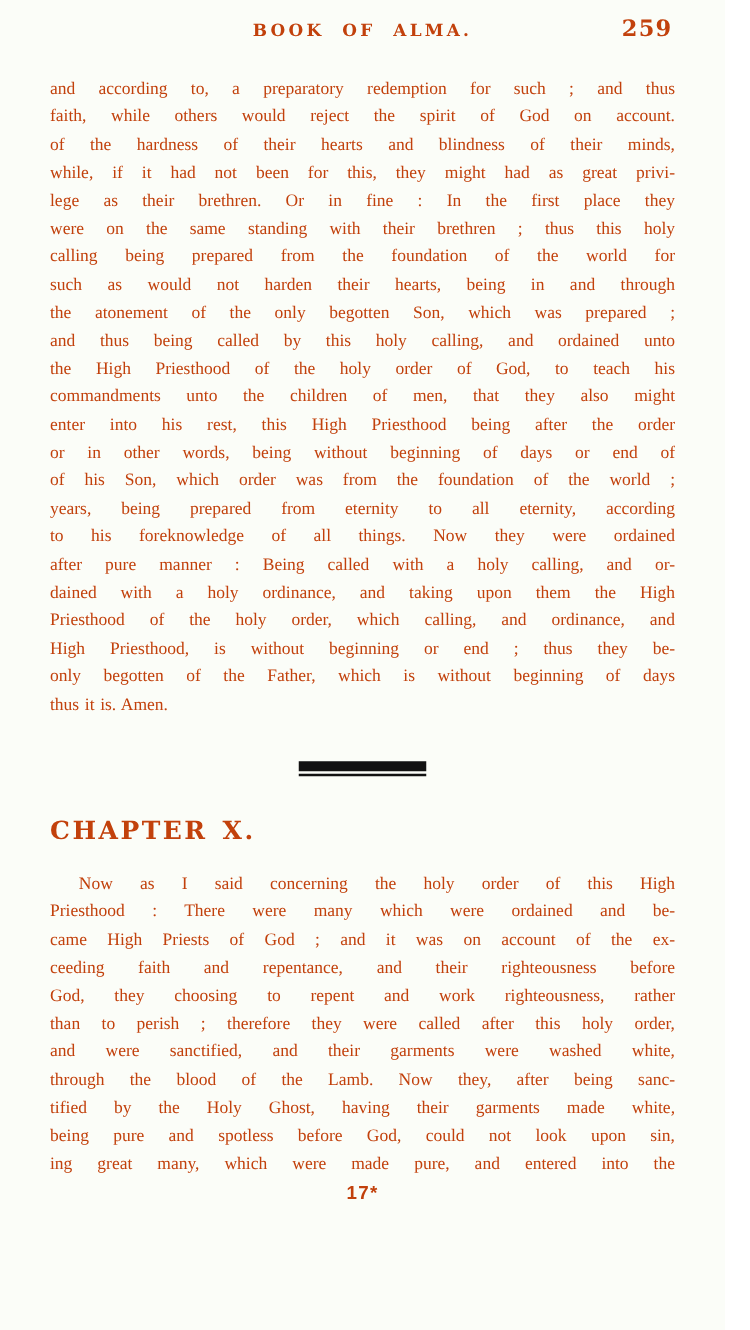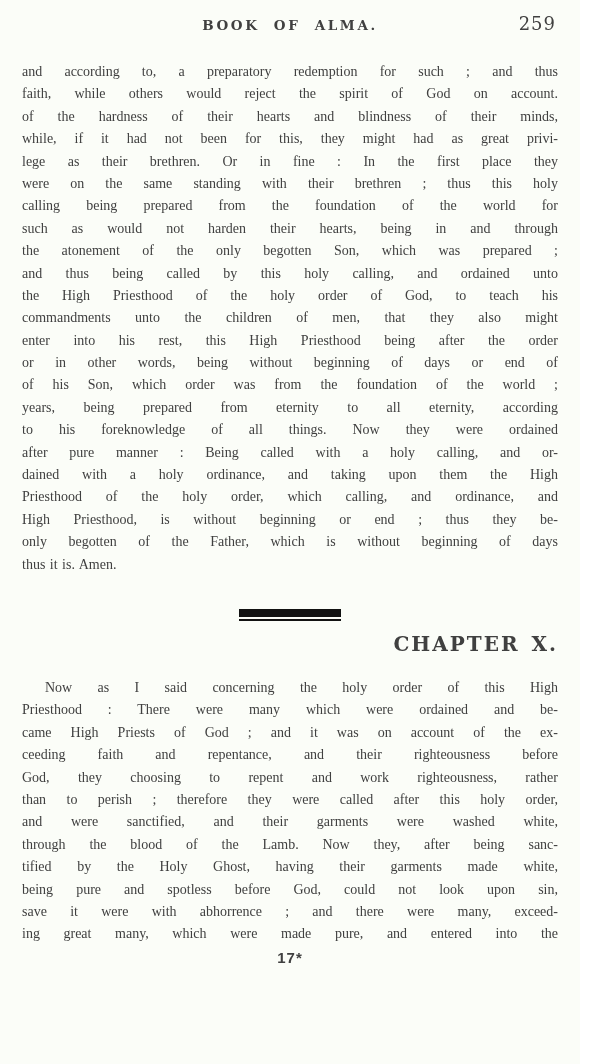--- a/index.html
+++ b/index.html
@@ -1,40 +1,40 @@
 <!DOCTYPE html>
 <html><head>
 <meta charset="utf-8">
 <style>
   html, body { margin: 0; padding: 0; background: #ffffff; }
   .page {
     position: relative;
     width: 580px;
     height: 1064px;
     box-sizing: border-box;
-    padding: 0 22px;
+    padding: 0 40px;
     background: #fbfdf8;
-    color: #404040;
+    color: #c2410c;
     font-family: "Liberation Serif", serif;
     overflow: hidden;
   }
   .header { position: relative; height: 42px; }
   .running-head {
     position: absolute; left: 0; right: 0; top: 17px;
     text-align: center;
     font-family: "DejaVu Serif", serif;
     font-weight: bold;
     font-size: 13.5px;
     letter-spacing: 2.6px;
     word-spacing: 7px;
   }
   .page-num {
     position: absolute; right: 2px; top: 13px;
     font-family: "DejaVu Serif", serif;
-    font-weight: normal;
+    font-weight: bold;
     font-size: 18px;
     letter-spacing: 1px;
   }
   .para { }
   .para1 { margin-top: 19px; }
   .para2 { margin-top: 20px; }
   .line {
     font-size: 14px;
     height: 22.4px;
     line-height: 22.4px;
@@ -43,22 +43,22 @@
     overflow: hidden;
     word-spacing: 1px;
     white-space: normal;
   }
   .line.end { text-align-last: left; }
   .line.indent { text-indent: 23px; }
   .rule { width: 102px; margin: 33px auto 0 auto; }
   .rule-bar { height: 8px; background: #121212; }
   .rule-thin { height: 2px; background: #121212; margin-top: 2px; }
   .chapter-heading {
-    margin-top: 10px;
-    text-align: right;
+    margin-top: 30px;
+    text-align: left;
     font-family: "DejaVu Serif", serif;
     font-weight: bold;
     font-size: 20px;
     letter-spacing: 2px;
     word-spacing: 3px;
     line-height: 26px;
   }
   .footer {
     margin-top: 1px;
     text-align: center;
@@ -116,19 +116,18 @@
     <div class="line indent">Now as I said concerning the holy order of this High</div>
     <div class="line">Priesthood : There were many which were ordained and be-</div>
     <div class="line">came High Priests of God ; and it was on account of the ex-</div>
     <div class="line">ceeding faith and repentance, and their righteousness before</div>
     <div class="line">God, they choosing to repent and work righteousness, rather</div>
     <div class="line">than to perish ; therefore they were called after this holy order,</div>
     <div class="line">and were sanctified, and their garments were washed white,</div>
     <div class="line">through the blood of the Lamb. Now they, after being sanc-</div>
     <div class="line">tified by the Holy Ghost, having their garments made white,</div>
     <div class="line">being pure and spotless before God, could not look upon sin,</div>
-    <div class="line">save it were with abhorrence ; and there were many, exceed-</div>
     <div class="line">ing great many, which were made pure, and entered into the</div>
   </div>
 
   <div class="footer">17*</div>
 
 </div>
 
 </body></html>

